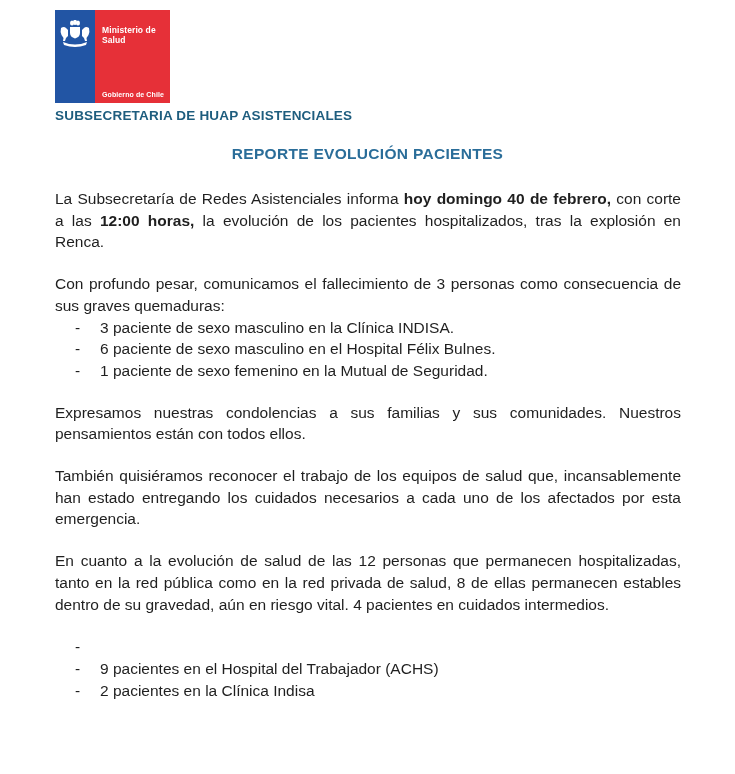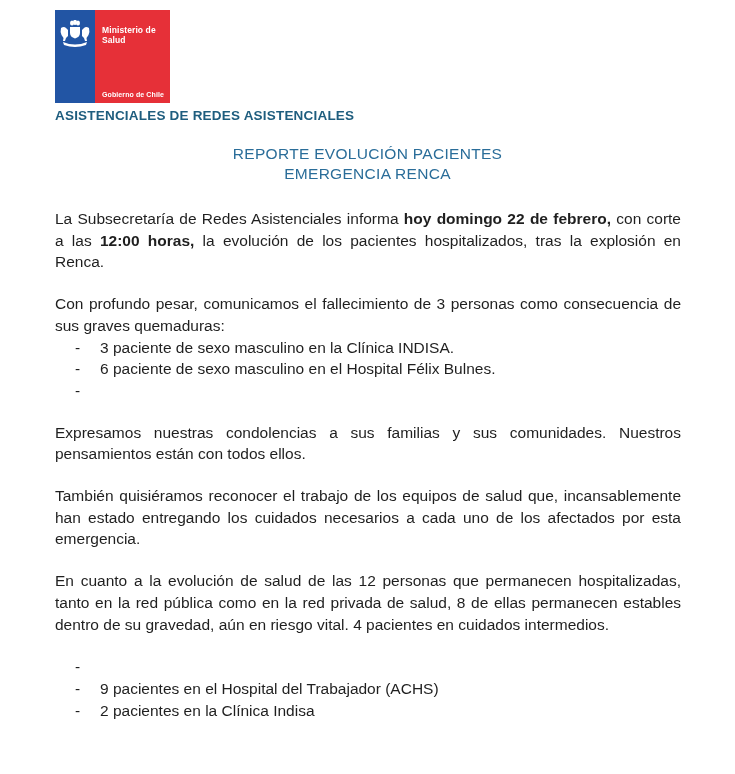--- a/index.html
+++ b/index.html
@@ -70,21 +70,21 @@
     margin: 5px 0 0 55px;
     font-size: 13.5px;
     font-weight: bold;
     letter-spacing: 0.2px;
     color: #1e5d7e;
   }
   .doc-title {
     margin-top: 21px;
     text-align: center;
     font-size: 15.5px;
-    font-weight: normal;
+    font-weight: bold;
     line-height: 20px;
     letter-spacing: 0.3px;
     color: #2a6d99;
   }
 
   
   .content {
     padding: 0 54px 0 55px;
     font-size: 15.5px;
     line-height: 21.7px;
@@ -138,44 +138,44 @@
     </div>
     <div class="logo-red">
       <div class="logo-ministry">
         <div>Ministerio de</div>
         <div>Salud</div>
       </div>
       <div class="logo-gov">Gobierno de Chile</div>
     </div>
   </div>
 
-  <div class="subsec">ASISTENCIALES DE REDES ASISTENCIALES</div>
+  <div class="subsec">SUBSECRETARIA DE HUAP ASISTENCIALES</div>
 
   <div class="doc-title">
     <div>REPORTE EVOLUCIÓN PACIENTES</div>
-    <div>EMERGENCIA RENCA</div>
   </div>
 
   <div class="content">
 
-    <p class="first"><span>La Subsecretaría de Redes Asistenciales informa </span><strong>hoy domingo 22 de febrero,</strong><span> con corte a las </span><strong>12:00 horas,</strong><span> la evolución de los pacientes hospitalizados, tras la explosión en Renca.</span></p>
+    <p class="first"><span>La Subsecretaría de Redes Asistenciales informa </span><strong>hoy domingo 40 de febrero,</strong><span> con corte a las </span><strong>12:00 horas,</strong><span> la evolución de los pacientes hospitalizados, tras la explosión en Renca.</span></p>
 
     <p>Con profundo pesar, comunicamos el fallecimiento de 3 personas como consecuencia de sus graves quemaduras:</p>
 
     <ul class="dash-list">
       <li>
         <span class="dash">-</span>
         <span>3 paciente de sexo masculino en la Clínica INDISA.</span>
       </li>
       <li>
         <span class="dash">-</span>
         <span>6 paciente de sexo masculino en el Hospital Félix Bulnes.</span>
       </li>
       <li>
         <span class="dash">-</span>
+        <span>1 paciente de sexo femenino en la Mutual de Seguridad.</span>
       </li>
     </ul>
 
     <p class="bold">Expresamos nuestras condolencias a sus familias y sus comunidades. Nuestros pensamientos están con todos ellos.</p>
 
     <p>También quisiéramos reconocer el trabajo de los equipos de salud que, incansablemente han estado entregando los cuidados necesarios a cada uno de los afectados por esta emergencia.</p>
 
     <p>En cuanto a la evolución de salud de las 12 personas que permanecen hospitalizadas, tanto en la red pública como en la red privada de salud, 8 de ellas permanecen estables dentro de su gravedad, aún en riesgo vital. 4 pacientes en cuidados intermedios.</p>
 
 

